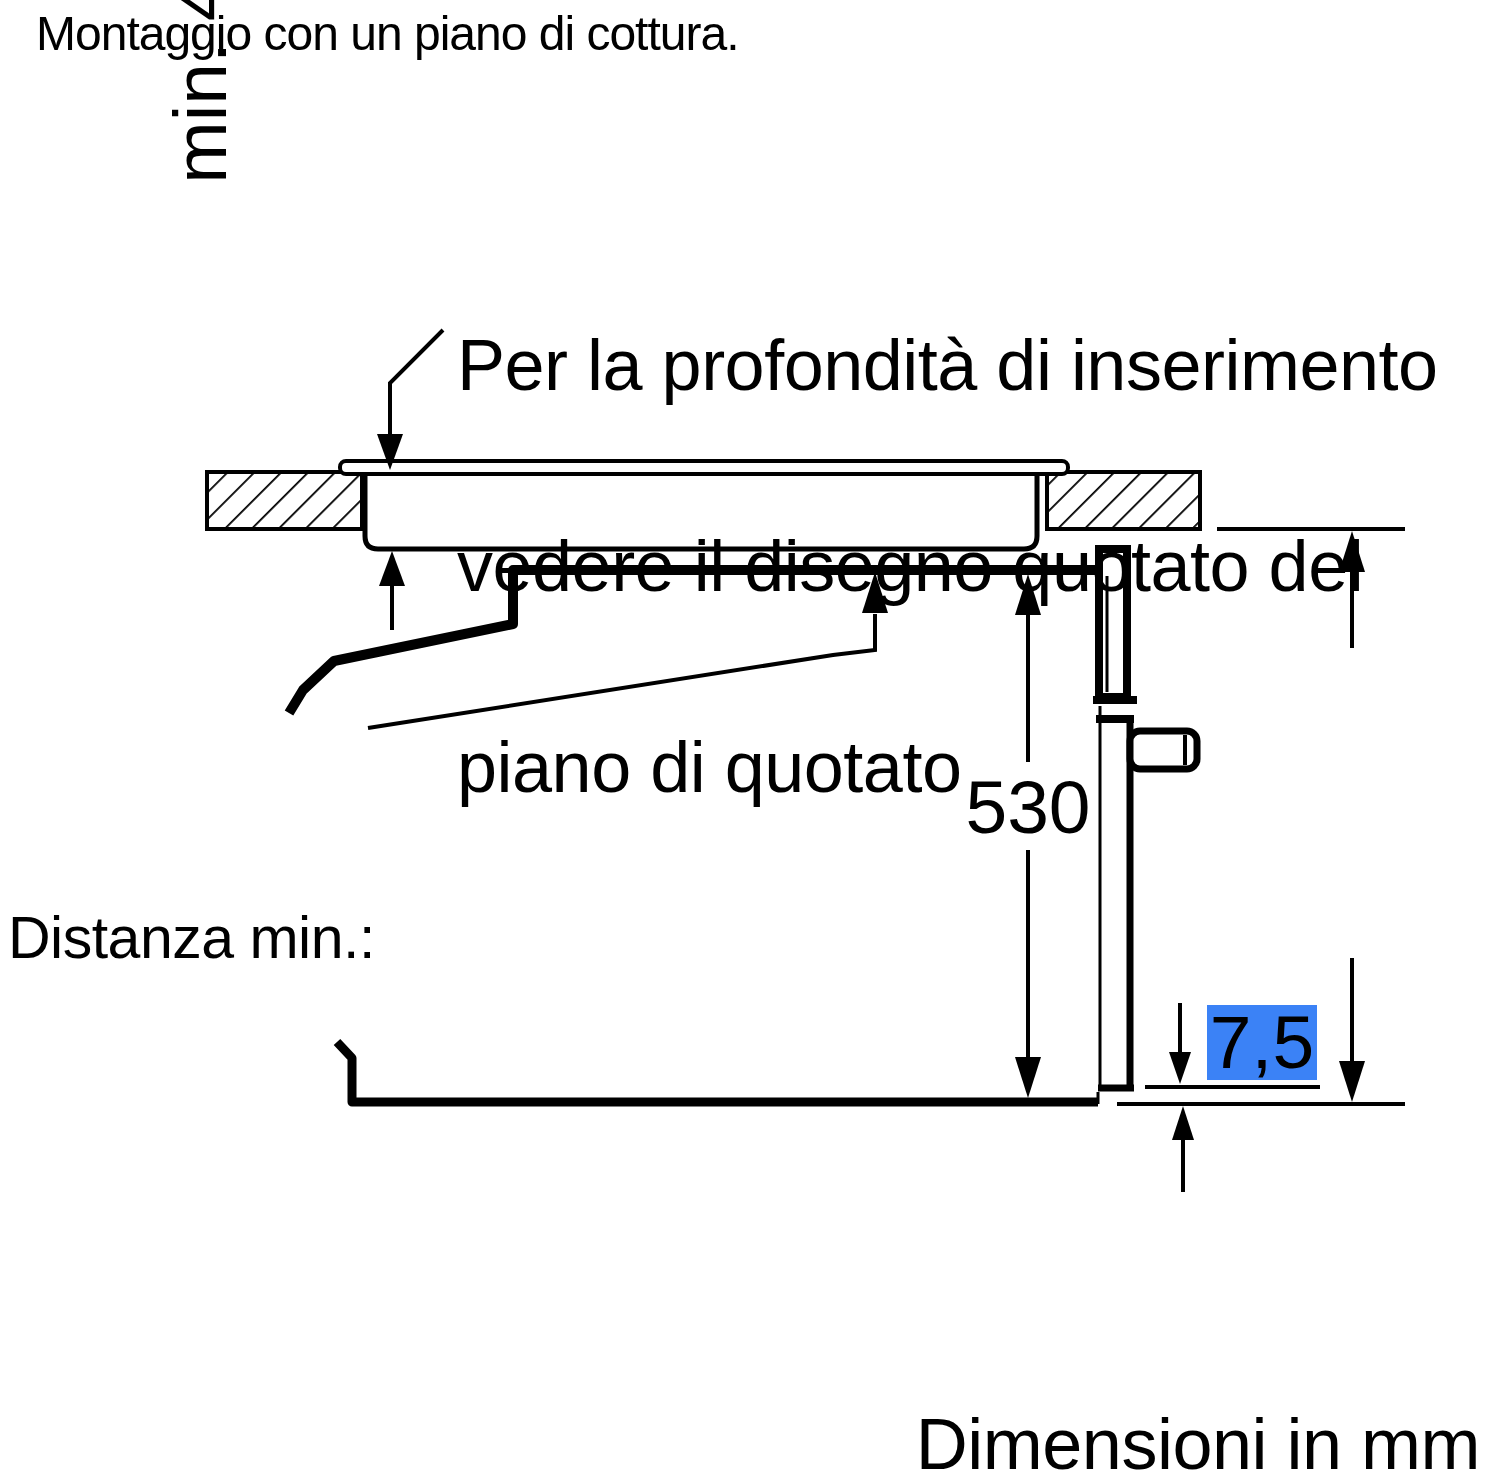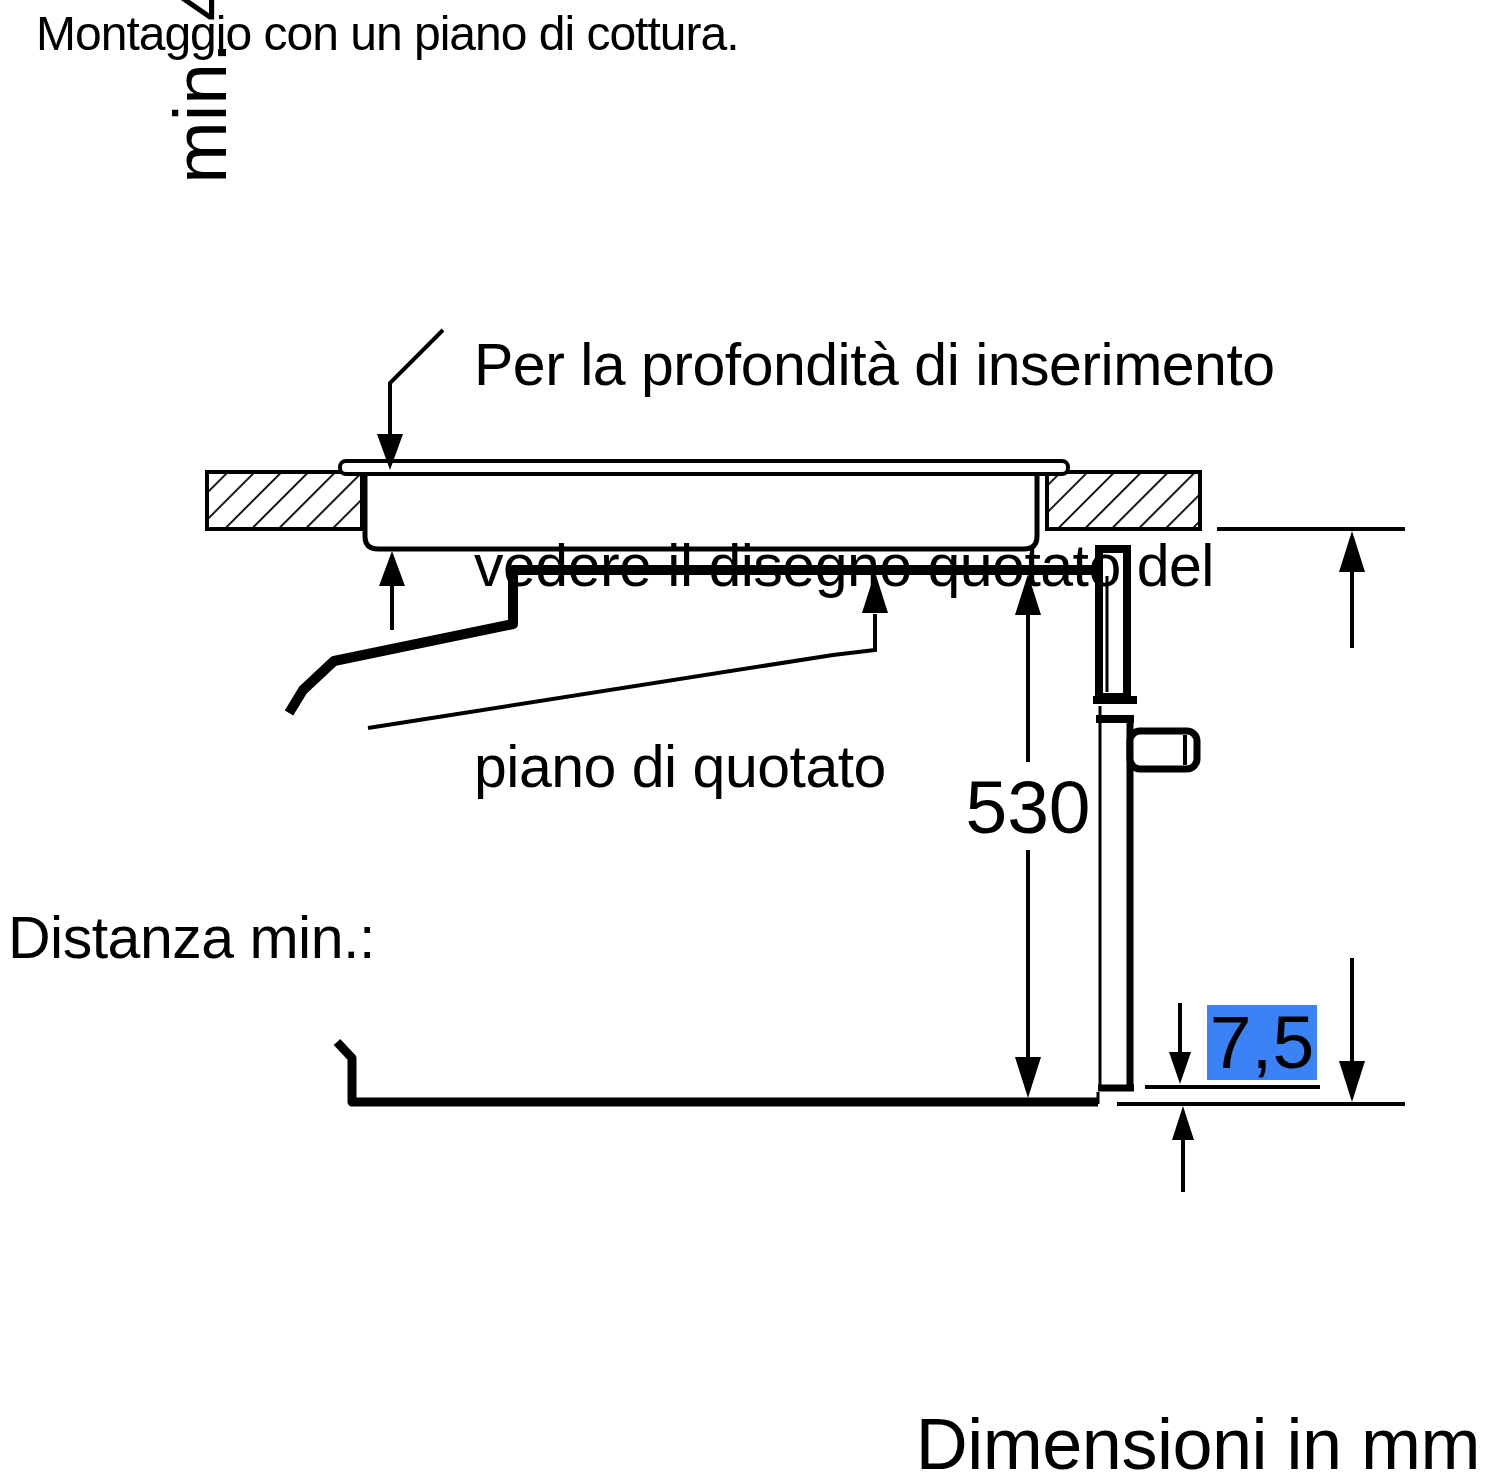--- a/index.html
+++ b/index.html
@@ -3,21 +3,21 @@
 <meta charset="utf-8">
 <style>
   html,body{margin:0;padding:0;background:#ffffff;}
   #stage{
     position:relative;width:1500px;height:1479px;background:#ffffff;
     font-family:"Liberation Sans",sans-serif;color:#000;overflow:hidden;
   }
   #stage svg{position:absolute;left:0;top:0;}
   .txt{position:absolute;white-space:pre;line-height:1;}
   #title{left:36px;top:10px;font-size:48px;letter-spacing:-1px;}
-  #callout{left:457px;top:198px;font-size:59px;line-height:67px;letter-spacing:-0.5px;margin-left:17px;}
+  #callout{left:457px;top:198px;font-size:72px;line-height:67px;letter-spacing:-0.5px;}
   #note{left:8px;top:768px;font-size:59px;line-height:68px;letter-spacing:-0.5px;}
   #dim442{left:962px;top:770px;width:132px;font-size:75px;text-align:center;background:#fff;}
   #dim75{left:1207px;top:1005px;width:110px;font-size:75px;text-align:center;background:#3b82f6;}
   #dim460{
     left:1138px;top:763px;width:400px;height:80px;font-size:75px;
     display:flex;align-items:center;justify-content:center;
     transform:rotate(-90deg);background:transparent;
   }
   #footer{right:20px;top:1408px;font-size:72px;letter-spacing:-0.5px;}
 </style>

